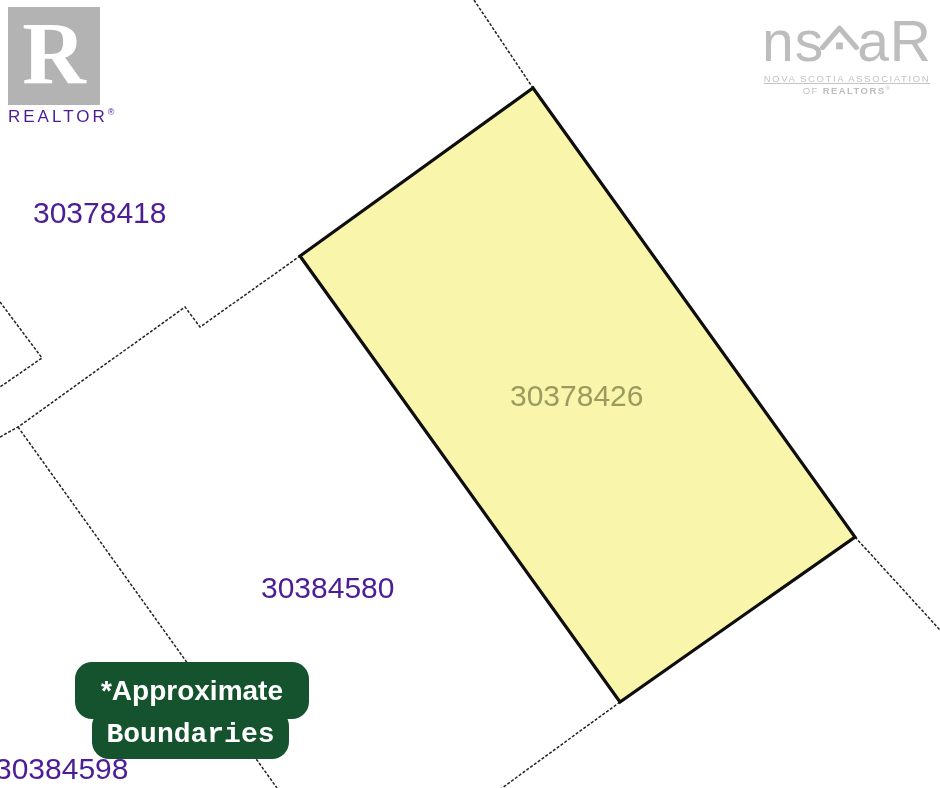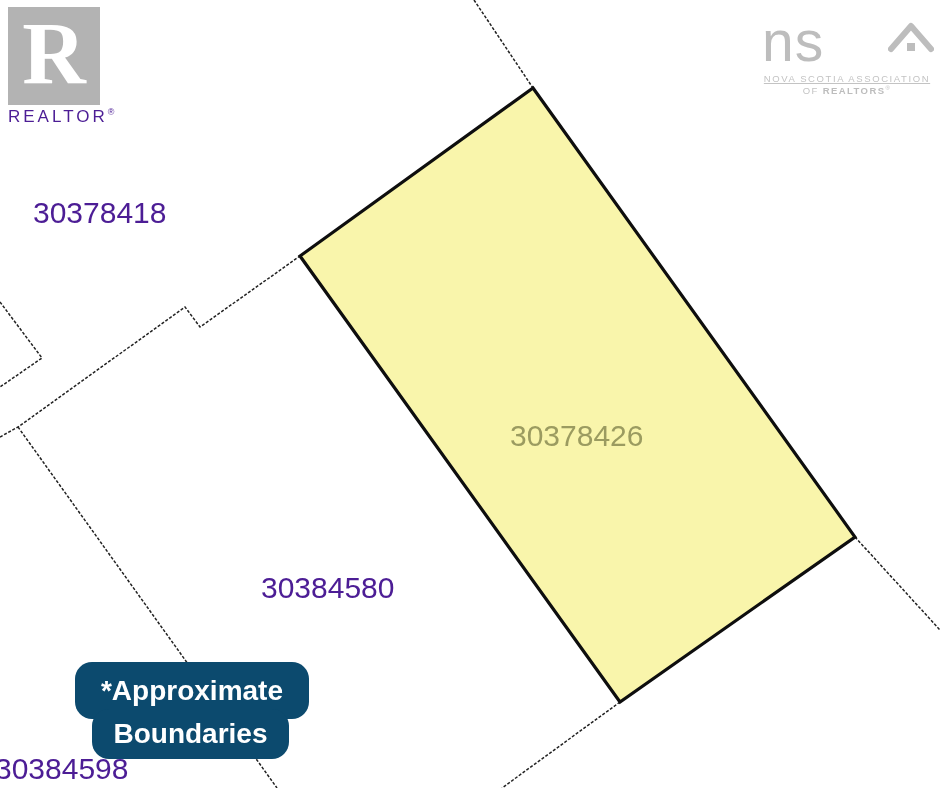--- a/index.html
+++ b/index.html
@@ -9,21 +9,21 @@
   }
   
   .map-svg{position:absolute;left:0;top:0;width:940px;height:788px;display:block;}
   .thin-line{fill:none;stroke:#222222;stroke-width:1.5;stroke-dasharray:3 1.7;}
   .parcel-shape{stroke:#0e0e0e;stroke-width:3.2;stroke-linejoin:miter;}
   
   .parcel-label{
     position:absolute;font-size:30px;line-height:32px;color:#4c1d95;
     letter-spacing:0px;white-space:nowrap;
   }
-  .parcel-label.highlight{color:#9b9b60;margin-top:40px;}
+  .parcel-label.highlight{color:#9b9b60;}
   .lbl-1{left:33px;top:197px;}
   .lbl-2{left:510px;top:380px;}
   .lbl-3{left:261px;top:572px;}
   .lbl-4{left:-5px;top:753px;}
   
   .realtor-logo{position:absolute;left:8px;top:7px;width:140px;}
   .realtor-box{
     width:92px;height:98px;background:#b3b3b3;display:flex;
     align-items:center;justify-content:center;
   }
@@ -51,26 +51,26 @@
   }
   .nsar-sub2{
     margin-top:1px;font-size:9.5px;letter-spacing:1.4px;color:#c3c3c3;
     white-space:nowrap;
   }
   .nsar-sub2 b{font-weight:bold;color:#bdbdbd;}
   .nsar-sub2 sup{font-size:6px;}
   
   .badge{position:absolute;left:0;top:0;}
   .badge-pill{
-    position:absolute;background:#0c4a6e;border-radius:17px;
+    position:absolute;background:#14532d;border-radius:17px;
     display:flex;align-items:center;justify-content:center;
     color:#ffffff;font-weight:bold;font-size:28px;white-space:nowrap;
   }
   .badge-pill-1{left:75px;top:662px;width:234px;height:57px;}
-  .badge-pill-2{left:92px;top:709px;width:197px;height:50px;}
+  .badge-pill-2{left:92px;top:709px;width:197px;height:50px;font-family:Liberation Mono, monospace;}
 </style>
 </head>
 <body>
 
 <div class="stage">
 
   <svg class="map-svg" viewBox="0 0 940 788">
 
     <polyline class="thin-line" points="474,0 533,88"></polyline>
     <polyline class="thin-line" points="855,537 940,630"></polyline>
@@ -94,20 +94,21 @@
     <div class="realtor-word"><span>REALTOR</span><sup>®</sup></div>
   </div>
 
   <div class="nsar-logo">
     <div class="nsar-wordmark">
       <span>ns</span>
       <svg class="nsar-house" width="46" height="42" viewBox="0 0 46 42">
         <polyline points="3,30 23,7 43,30" fill="none" stroke="#bdbdbd" stroke-width="6" stroke-linecap="round" stroke-linejoin="round"></polyline>
         <rect x="19" y="24" width="8" height="8" fill="#bdbdbd"></rect>
       </svg>
+      <span>aR</span>
     </div>
     <div class="nsar-sub1">NOVA SCOTIA ASSOCIATION</div>
     <div class="nsar-sub2"><span>OF </span><b>REALTORS</b><sup>®</sup></div>
   </div>
 
   <div class="badge">
     <div class="badge-pill badge-pill-1">*Approximate</div>
     <div class="badge-pill badge-pill-2">Boundaries</div>
   </div>
 

